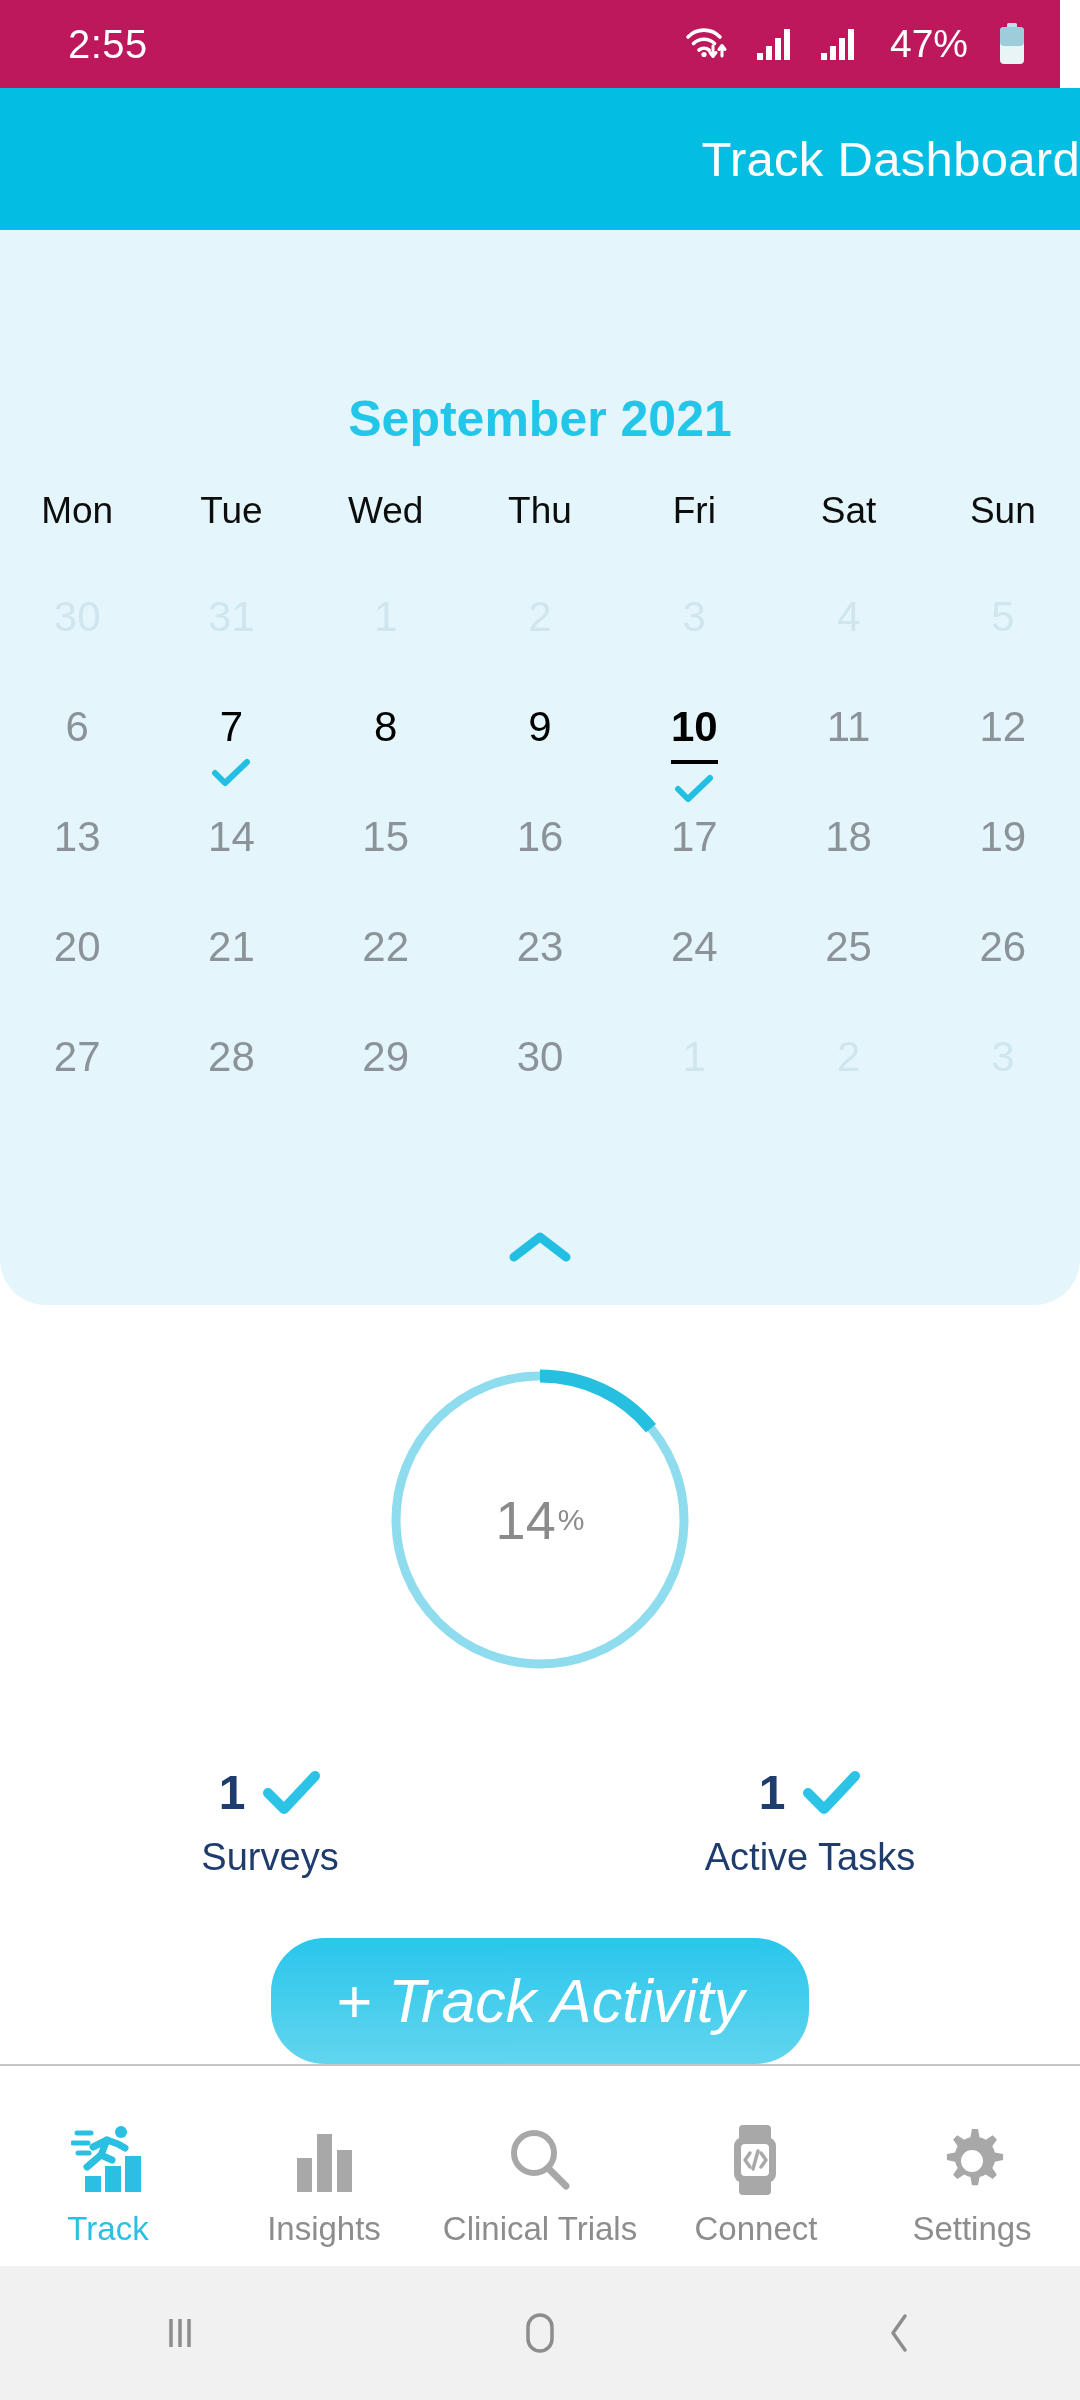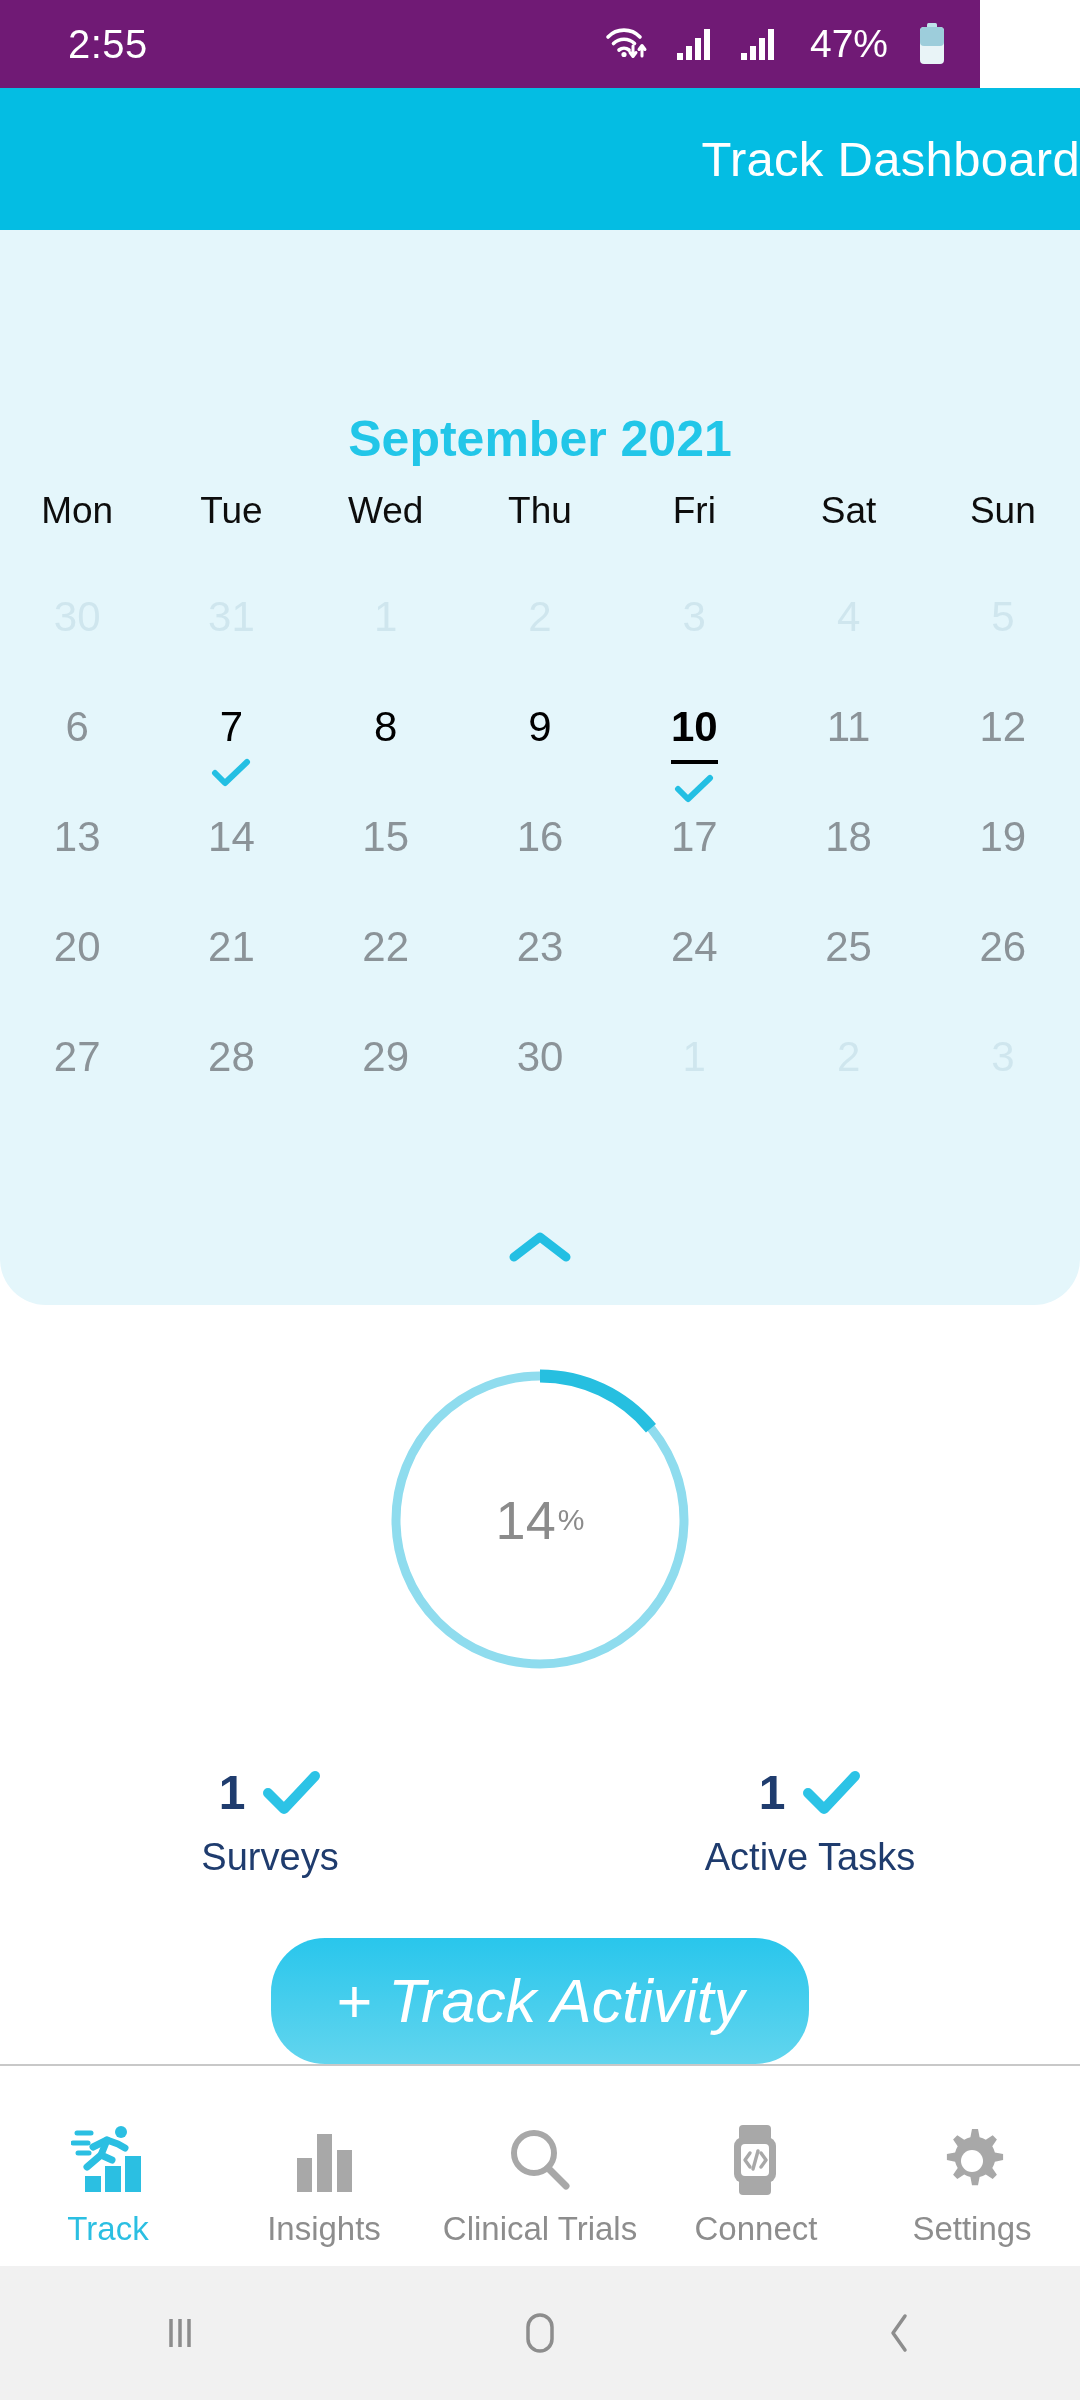--- a/index.html
+++ b/index.html
@@ -6,22 +6,22 @@
   html, body {
     width:1080px; height:2400px;
     font-family:"Liberation Sans", sans-serif;
     background:#ffffff;
     overflow:hidden;
   }
   #app { position:relative; width:1080px; height:2400px; background:#ffffff; }
 
   
   .statusbar{
-    position:absolute; left:0; top:0; width:980px; height:88px;
-    background:#701a75; display:flex; align-items:center;
+    position:absolute; left:0; top:0; width:1060px; height:88px;
+    background:#be185d; display:flex; align-items:center;
     padding:0 34px 0 68px;
   }
   .status-clock{ color:#ffffff; font-size:40px; letter-spacing:.5px; }
   .status-right{ margin-left:auto; display:flex; align-items:center; gap:26px; }
   .status-pct{ color:#ffffff; font-size:39px; margin:0 4px 0 6px; }
   .svg-ico{ display:block; }
 
   
   .appbar{
     position:absolute; left:0; top:88px; width:1080px; height:142px;
@@ -49,21 +49,21 @@
   .seg-btn.active{
     background:#04bde3; color:#ffffff; border-radius:48px;
   }
   .share-btn{
     position:absolute; left:965px; top:18px; width:72px; height:72px;
     display:flex; align-items:center; justify-content:center;
   }
 
   .month-title{
     position:absolute; left:0; top:160px; width:1080px; text-align:center;
-    color:#22c6e8; font-size:50px; font-weight:bold;margin-top:20px;
+    color:#22c6e8; font-size:50px; font-weight:bold;
   }
 
   .weekdays{
     position:absolute; left:0; top:260px; width:1080px;
     display:grid; grid-template-columns:repeat(7,1fr);
   }
   .weekday{ text-align:center; font-size:37px; color:#0d0d0d; }
 
   .cal-grid{
     position:absolute; left:0; top:360px; width:1080px;

